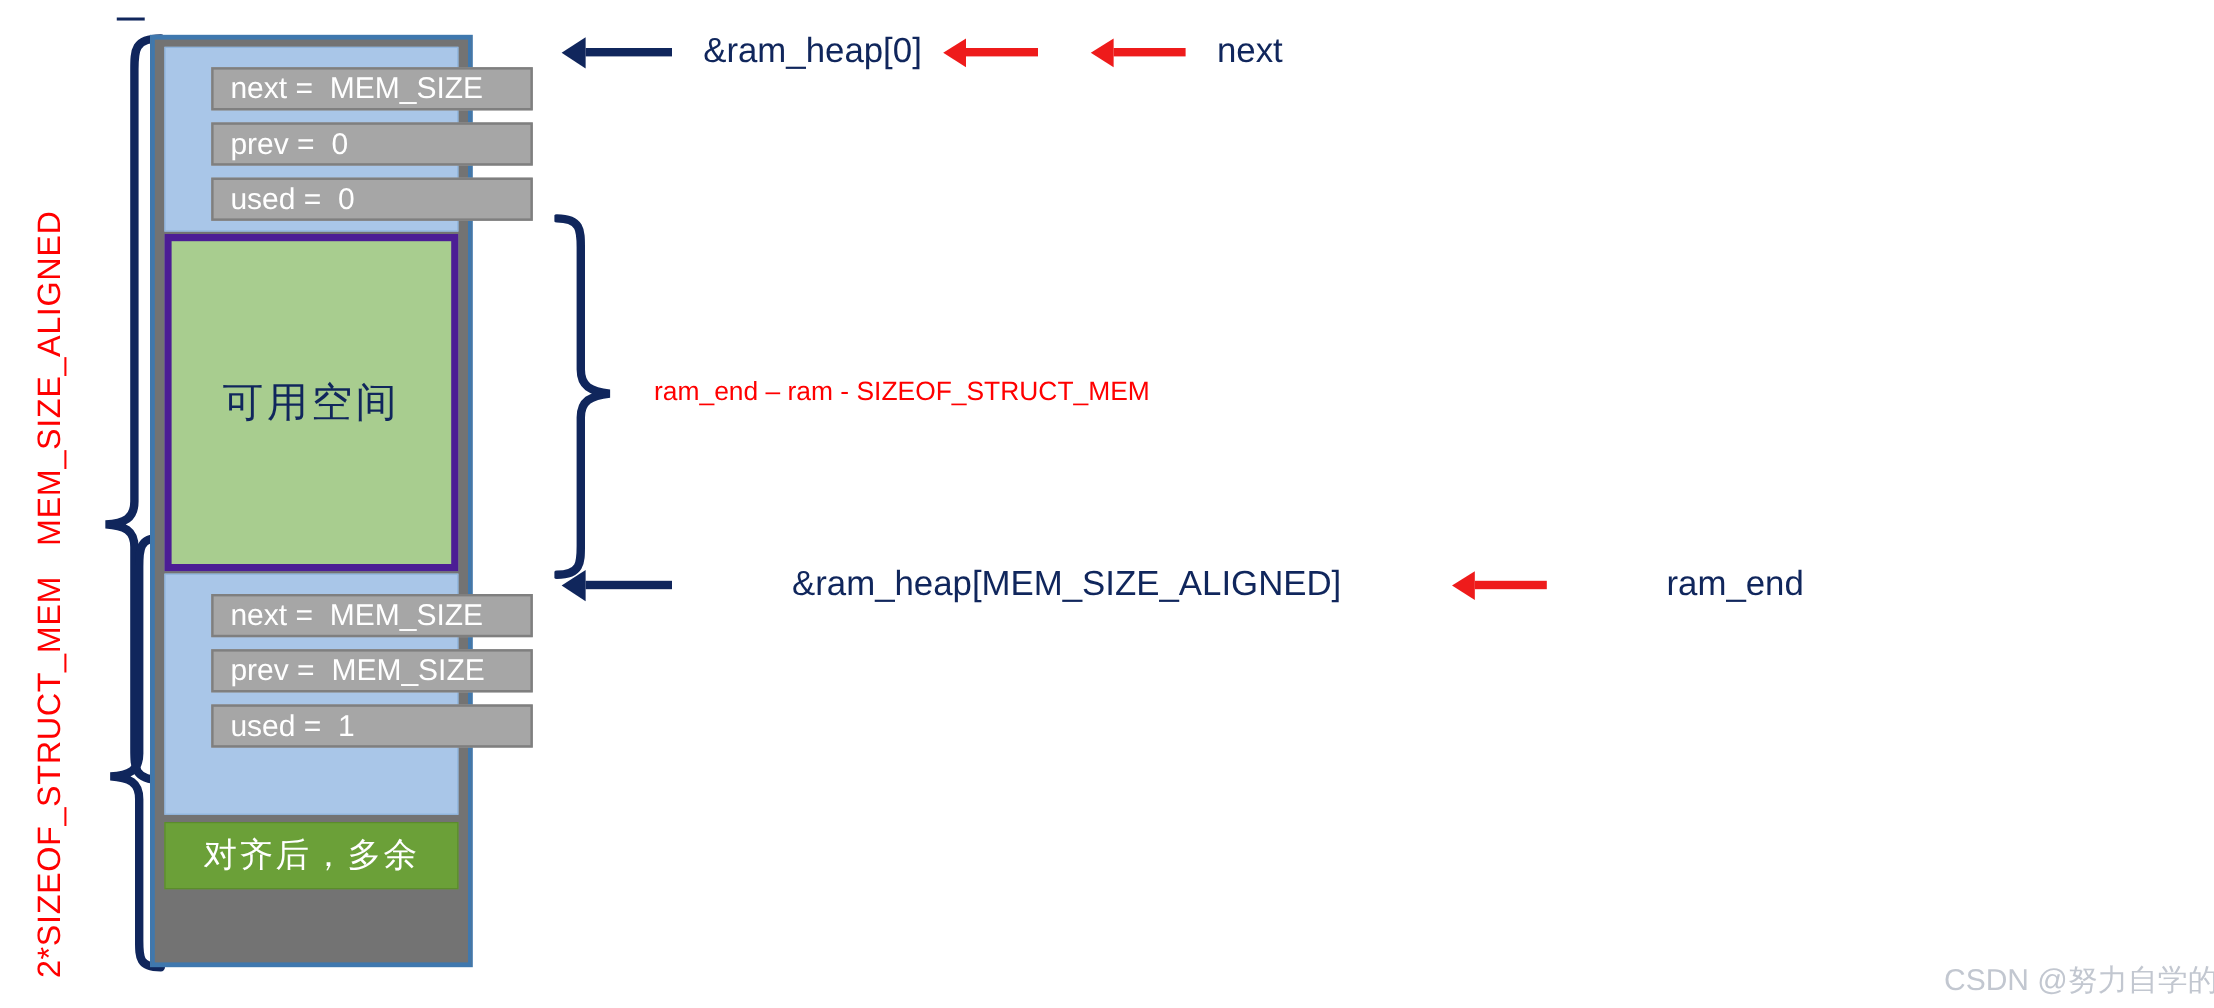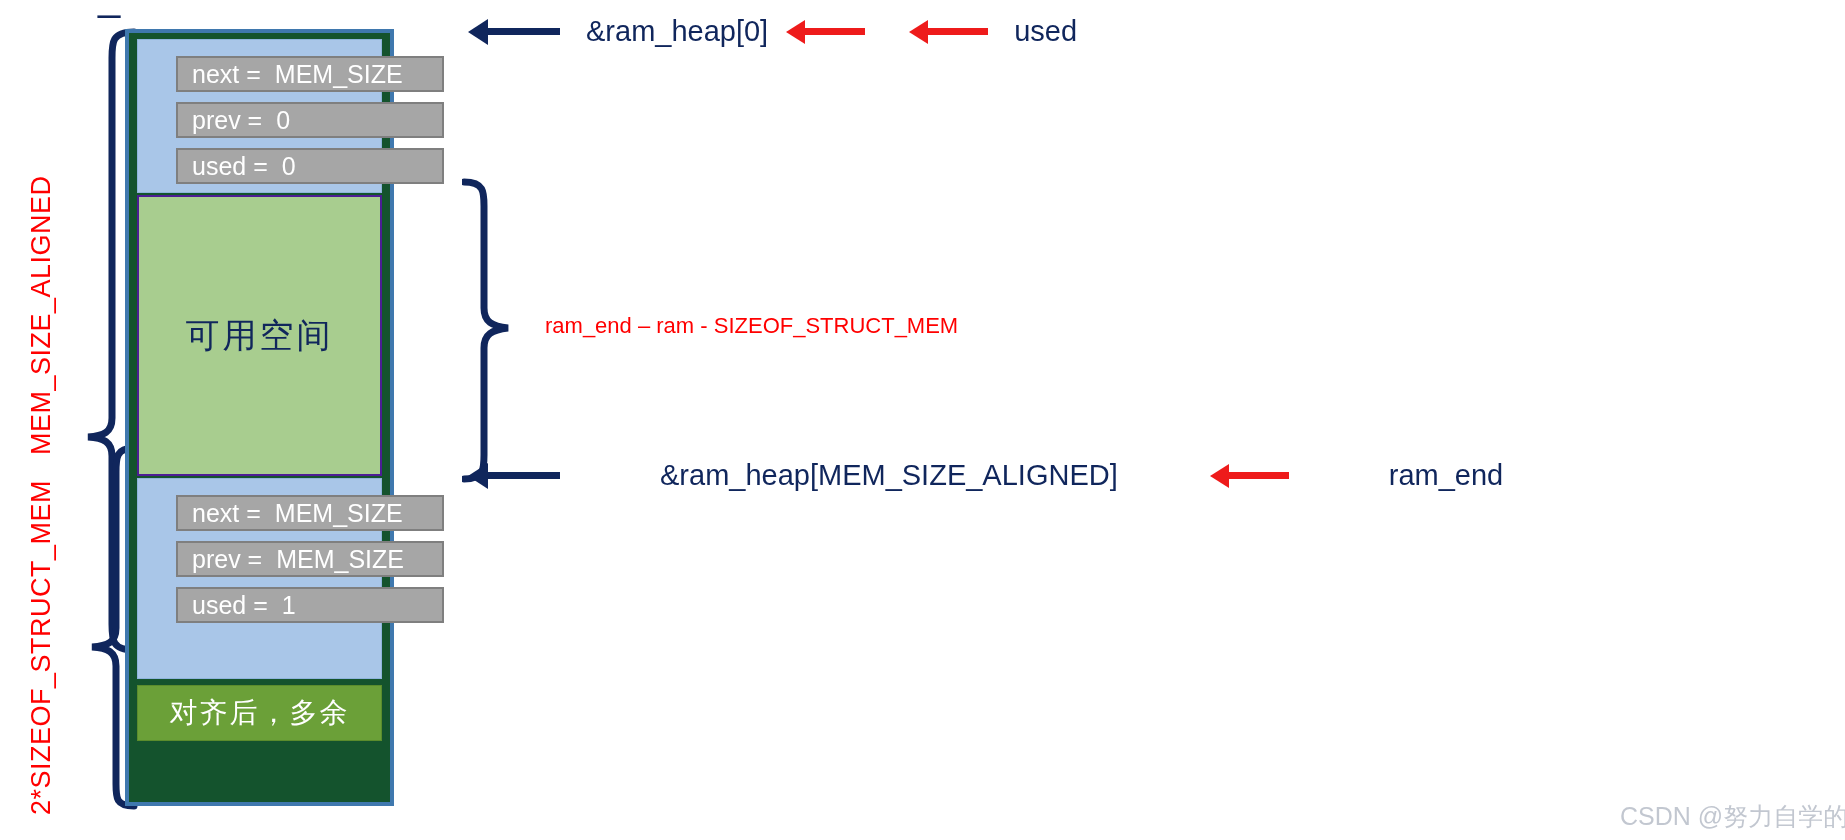--- a/index.html
+++ b/index.html
@@ -31,21 +31,21 @@
     white-space: nowrap;
   }
 
   
   .mem-block {
     position: absolute;
     left: 126px;
     top: 30px;
     width: 267px;
     height: 775px;
-    background: #14532d;
+    background: #737373;
     border: 3px solid #3f78ae;
     box-sizing: border-box;
     box-shadow: 0 0 0 1px #3f78ae;
   }
 
   .region {
     position: absolute;
     left: 8px;
     right: 8px;
     box-sizing: border-box;
@@ -55,21 +55,21 @@
     top: 6px;
     height: 154px;
     background: #a9c6e8;
     border: 1px solid #8fb4dd;
   }
 
   .region-free {
     top: 162px;
     height: 281px;
     background: #a8cd8f;
-    border: 2px solid #4c1d95;
+    border: 6px solid #4c1d95;
   }
 
   .region-struct-bottom {
     top: 445px;
     height: 201px;
     background: #a9c6e8;
     border: 1px solid #8fb4dd;
   }
 
   .region-surplus {
@@ -135,20 +135,21 @@
   }
 
   
   .anno {
     position: absolute;
     display: flex;
     align-items: center;
     white-space: nowrap;
     font-size: 29px;
     color: #10265c;
+    margin-top: 12px;
   }
   #anno-top     { left: 468px; top: 15px; }
   #anno-ramend  { left: 468px; top: 459px; gap: 37px; }
   #anno-bottom  { left: 468px; top: 778px; }
 
   .anno-red-text {
     position: absolute;
     left: 545px;
     top: 313px;
     font-size: 22px;
@@ -275,21 +276,21 @@
       <span class="head"></span>
         <span class="shaft" style="width:60px;"></span>
     </span>
     <span class="gap-md"></span>
     <span class="gap-sm"></span>
     <span class="arrow arrow-red">
       <span class="head"></span>
         <span class="shaft" style="width:60px;"></span>
     </span>
     <span class="gap-md"></span>
-    <span>used</span>
+    <span>next</span>
   </div>
 
   <div class="anno-red-text">ram_end – ram - SIZEOF_STRUCT_MEM</div>
 
   <div class="anno" id="anno-ramend">
     <span class="arrow arrow-navy">
       <span class="head"></span>
         <span class="shaft" style="width:72px;"></span>
     </span>
     <span class="gap-md"></span>

